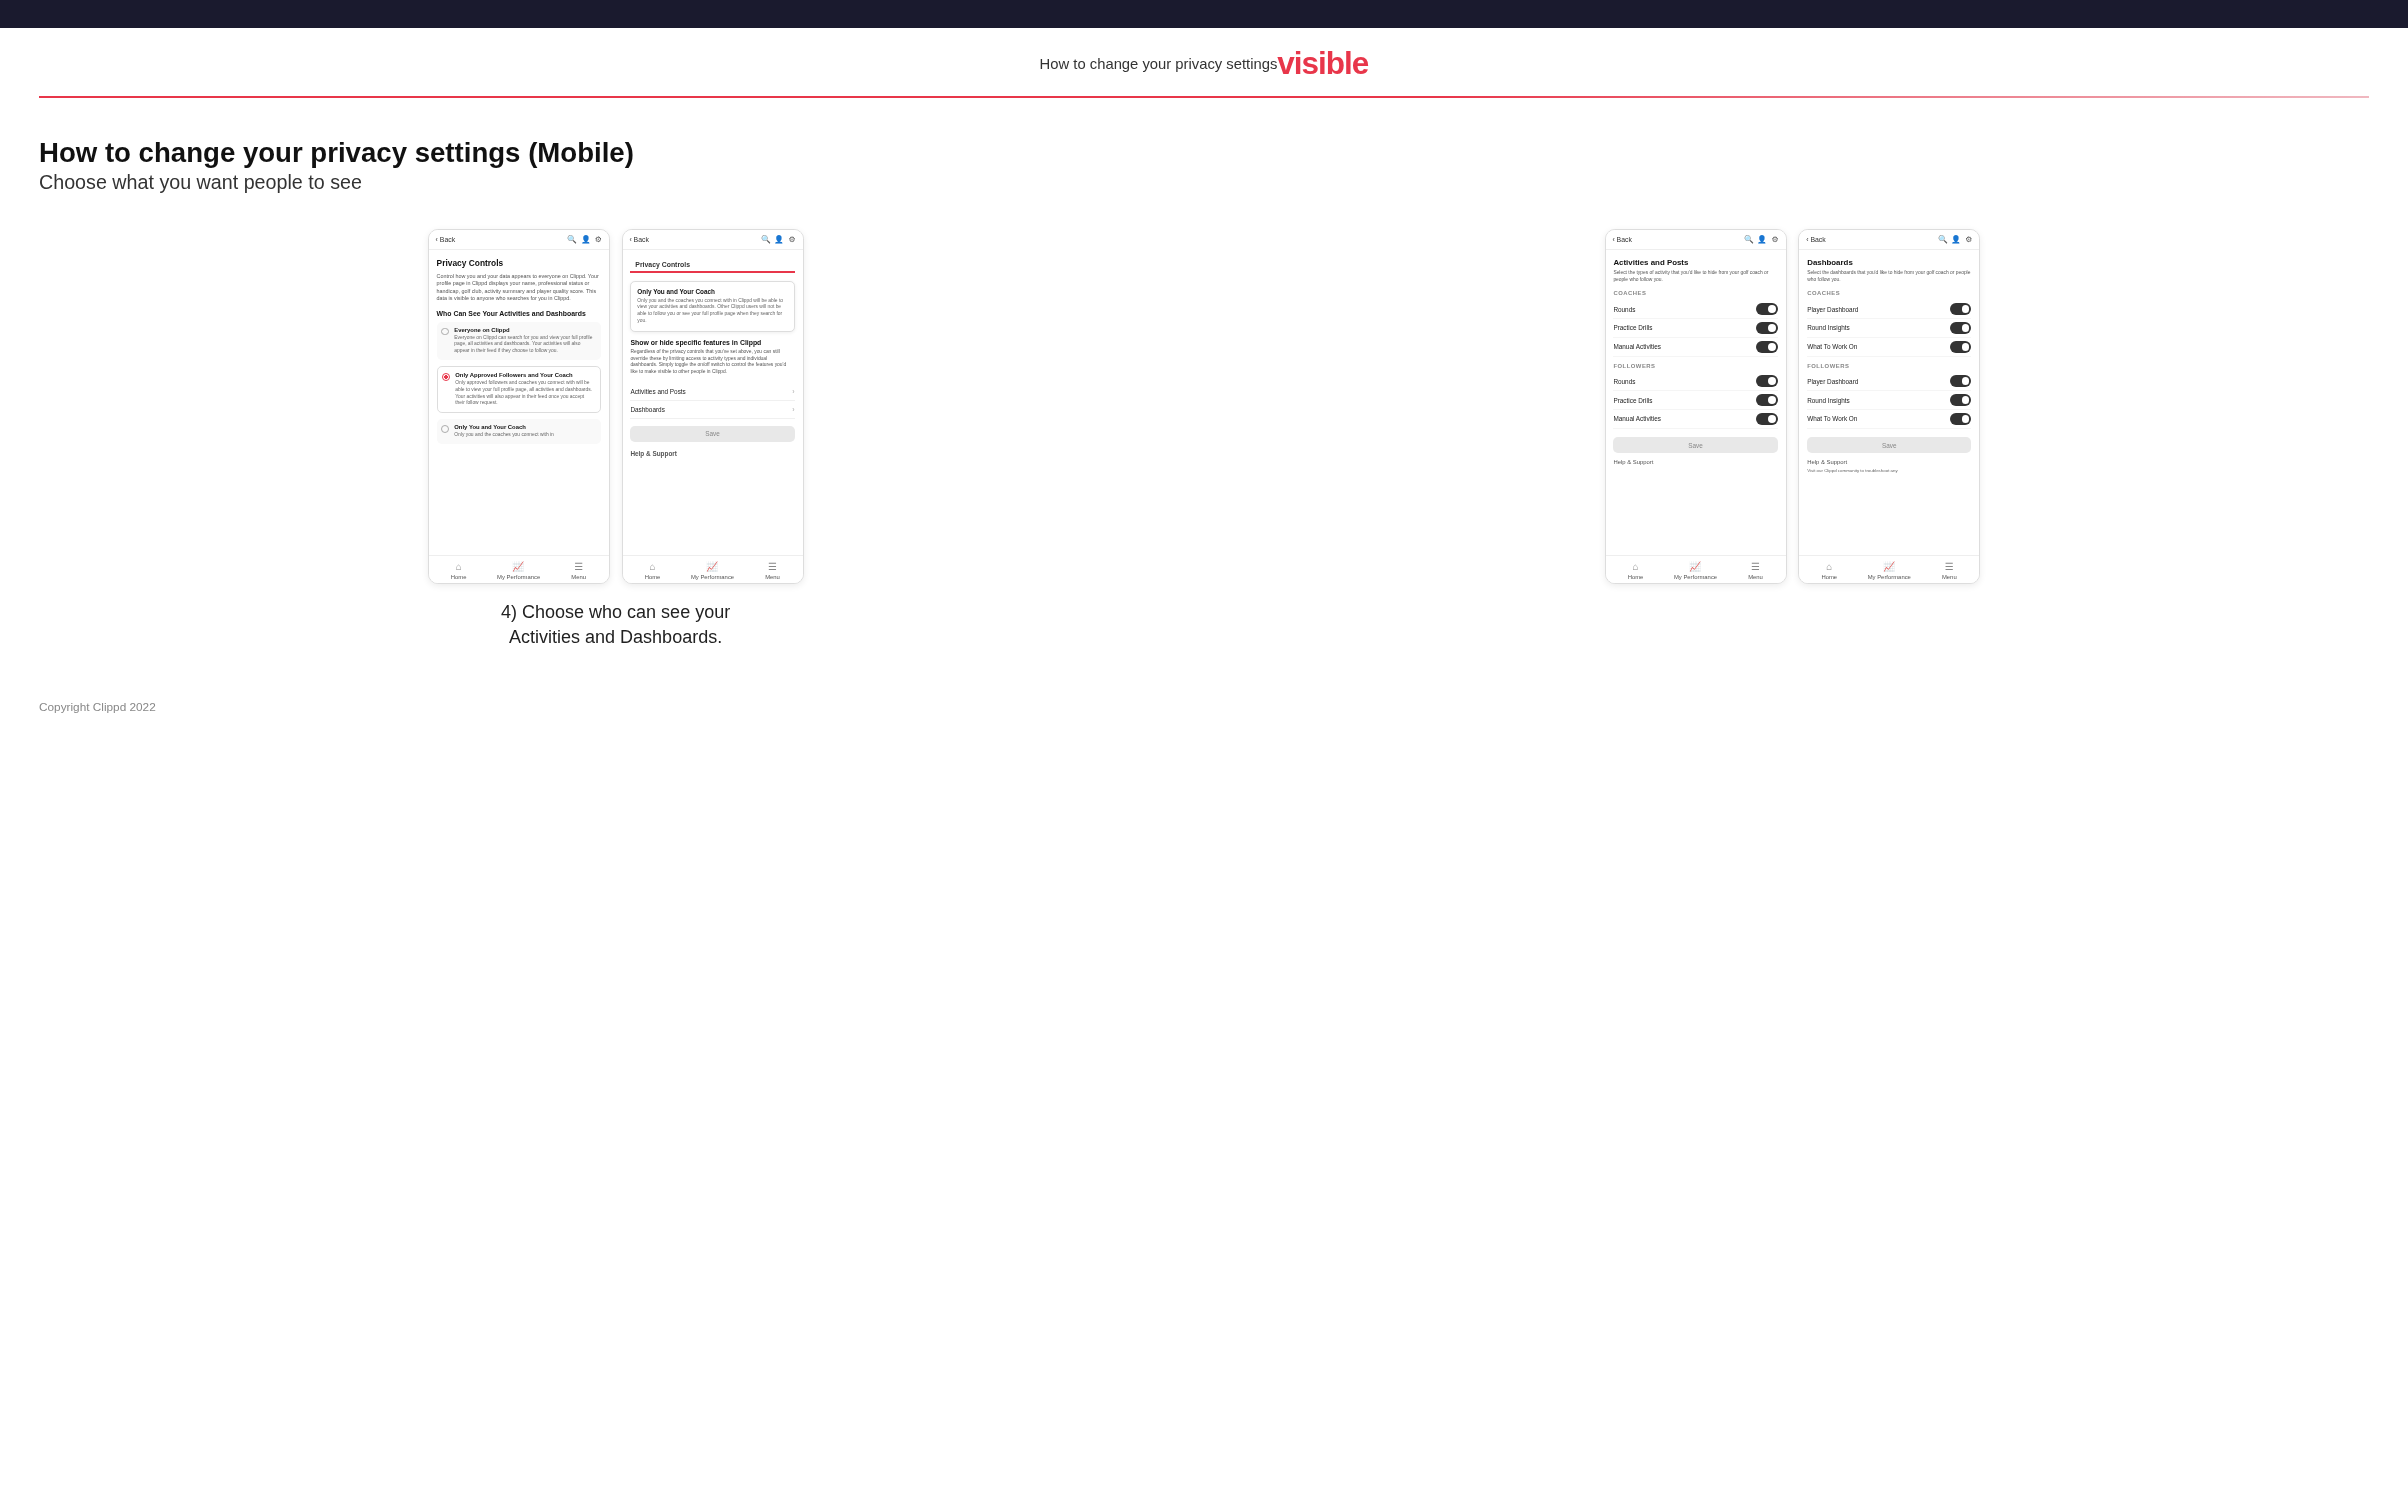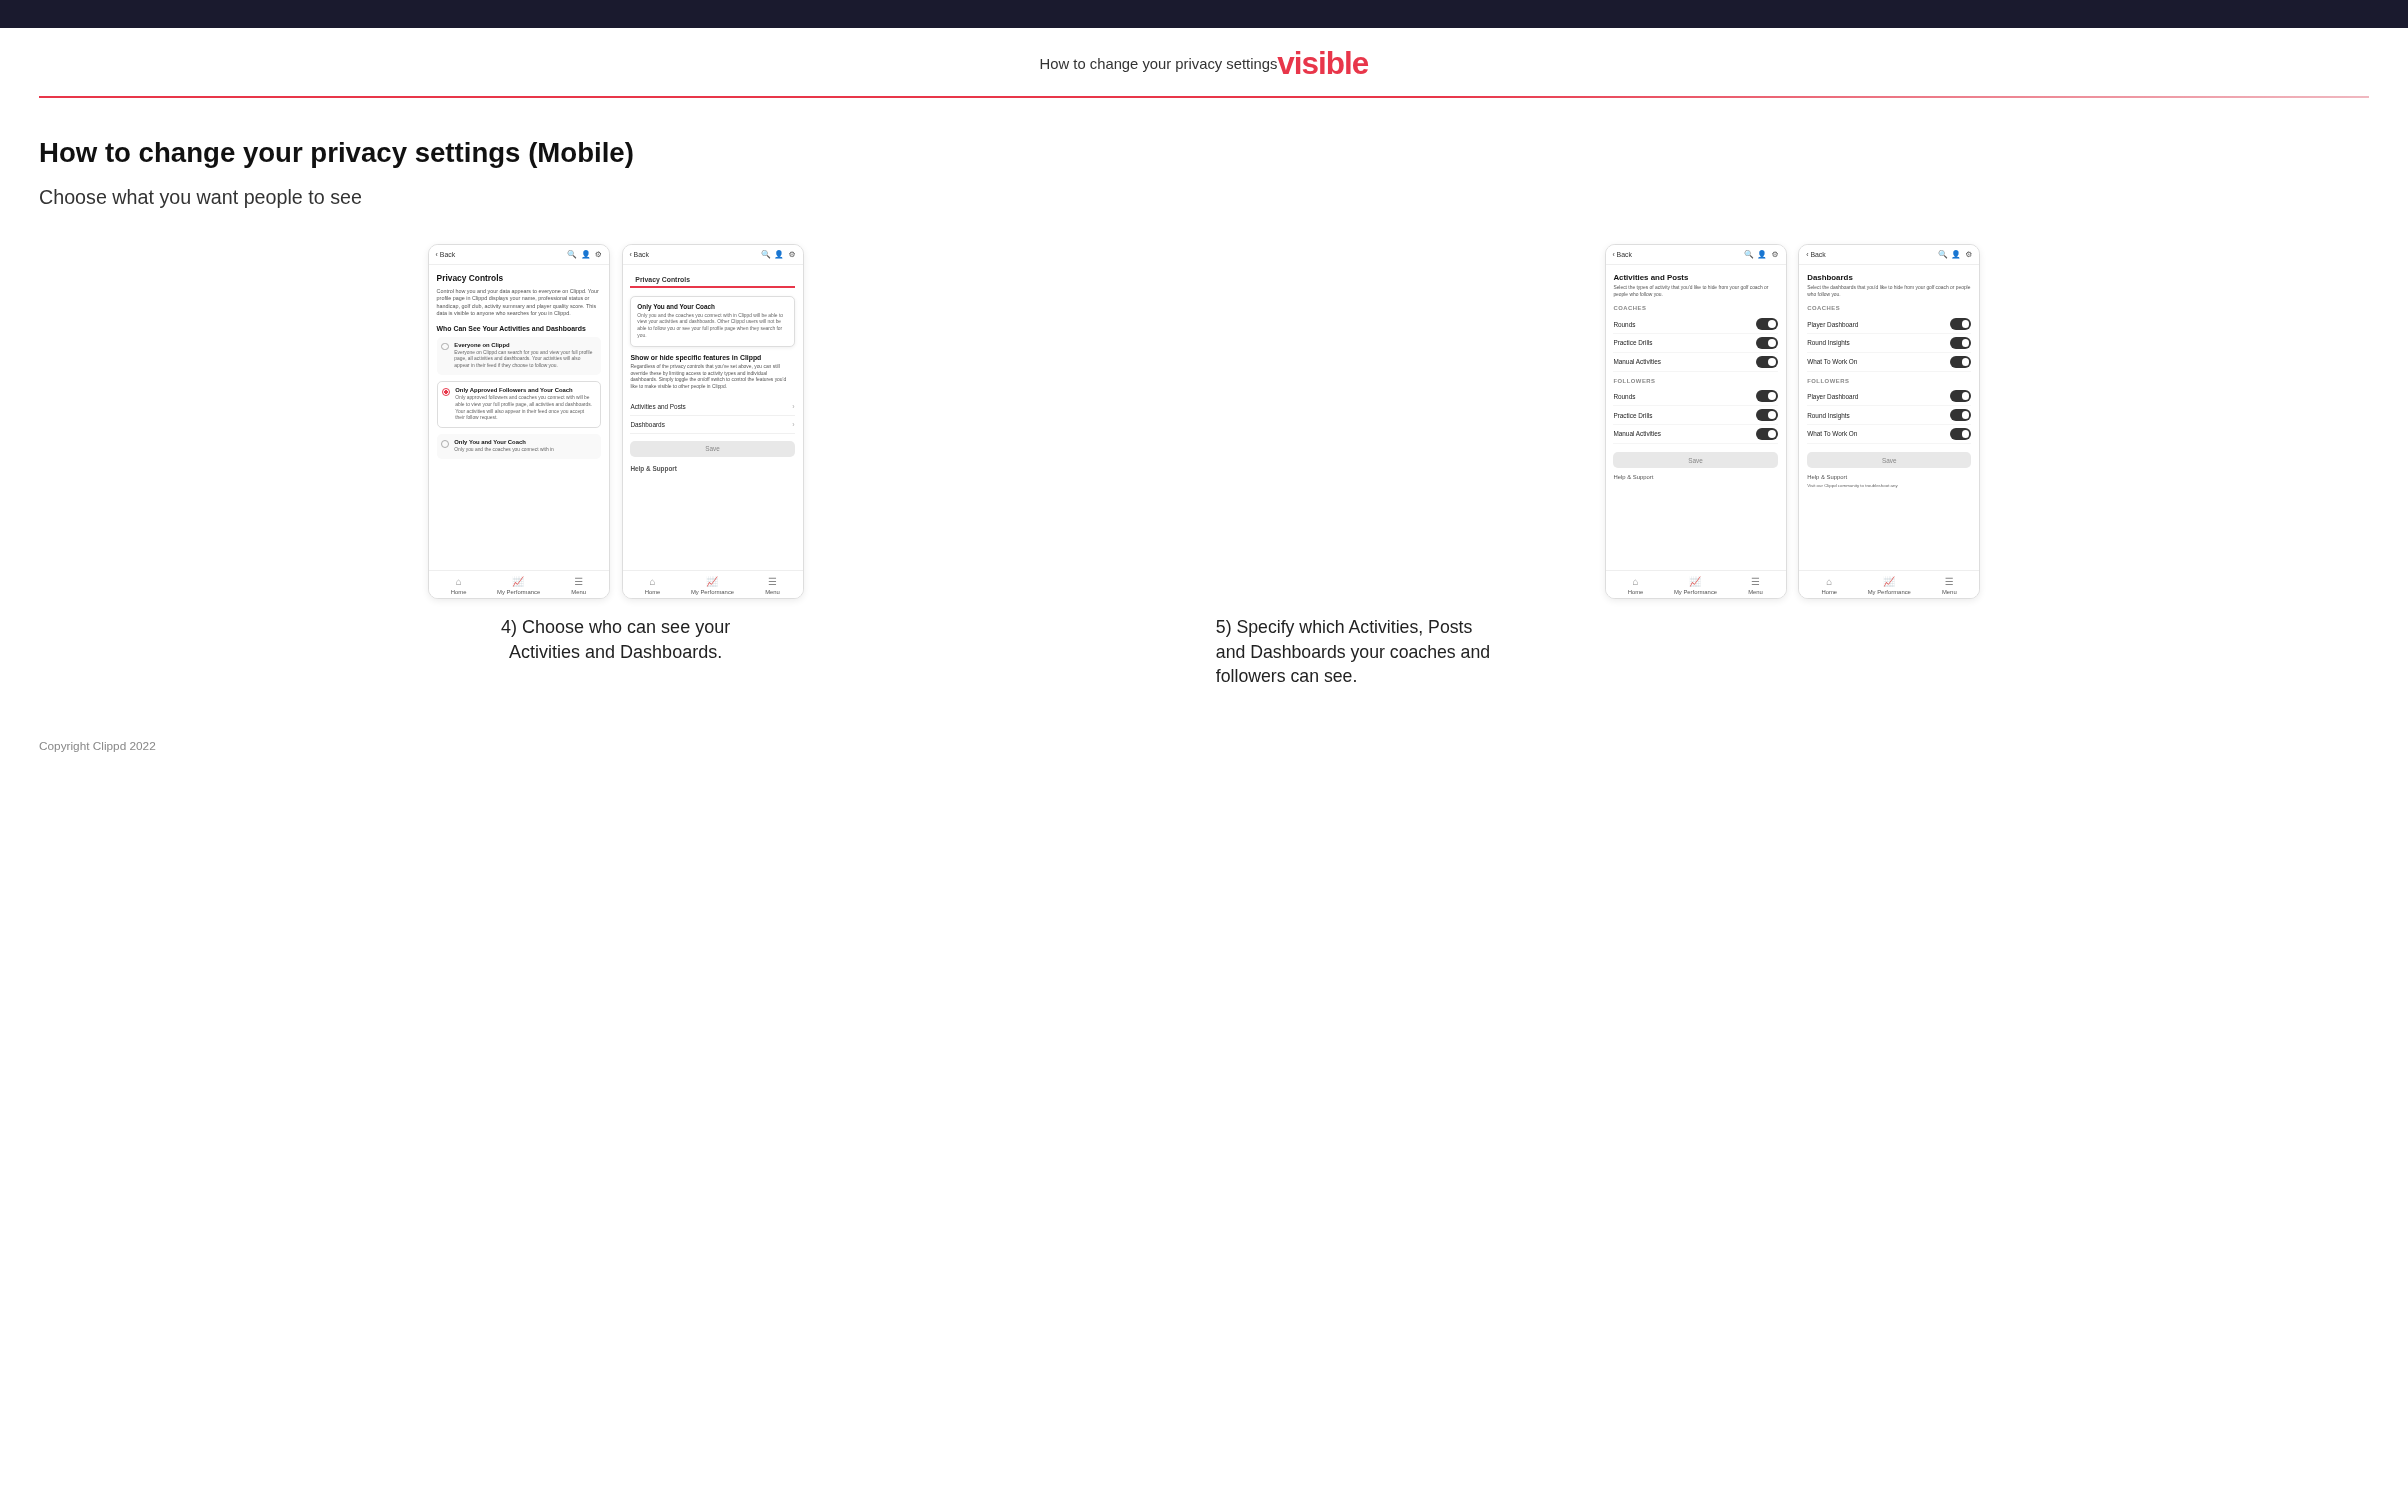--- a/index.html
+++ b/index.html
@@ -44,21 +44,21 @@
     }
 
     
     .main {
       padding: 39px 39px 29.6px 39px;
     }
     .page-heading {
       font-size: 27.6px;
       font-weight: 800;
       color: #111;
-      margin-bottom: 17px;
+      margin-bottom: 2px;
     }
     .page-subheading {
       font-size: 19.7px;
       font-weight: 400;
       color: #333;
       margin-bottom: 35px;
     }
 
     
     .screenshots-row {
@@ -609,23 +609,20 @@
             </div>
             <div class="phone-bottom-item">
               <span class="phone-bottom-icon">☰</span>
               <span>Menu</span>
             </div>
           </div>
         </div>
 
       </div>
 
-      <div class="caption-left" style="white-space:pre-line; align-self:flex-start; margin-left: 0;">5) Specify which Activities, Posts
-and Dashboards your  coaches and
-followers can see.</div>
     </div>
 
   </div>
 </div>
 
 <div class="footer">
   <span>Copyright Clippd 2022</span>
 </div>
 
 

